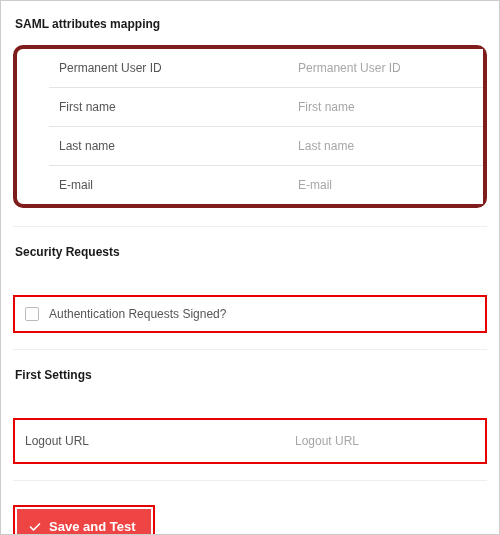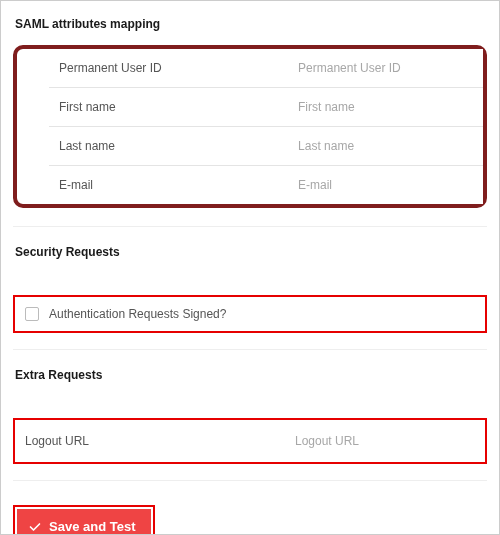--- a/index.html
+++ b/index.html
@@ -144,21 +144,21 @@
 <div class="highlight-box">
   <div class="checkbox-row">
     <div class="checkbox"></div>
     <span class="checkbox-label">Authentication Requests Signed?</span>
   </div>
 </div>
 
 <hr class="divider">
 
 
-<h2 class="section-title">Extra Requests</h2>
+<h2 class="section-title">First Settings</h2>
 
 <div class="highlight-box">
   <div class="extra-row">
     <div class="mapping-label" style="width:60%;">Logout URL</div>
     <input class="extra-input" type="text" placeholder="Logout URL" style="">
   </div>
 </div>
 
 <hr class="divider">
 

